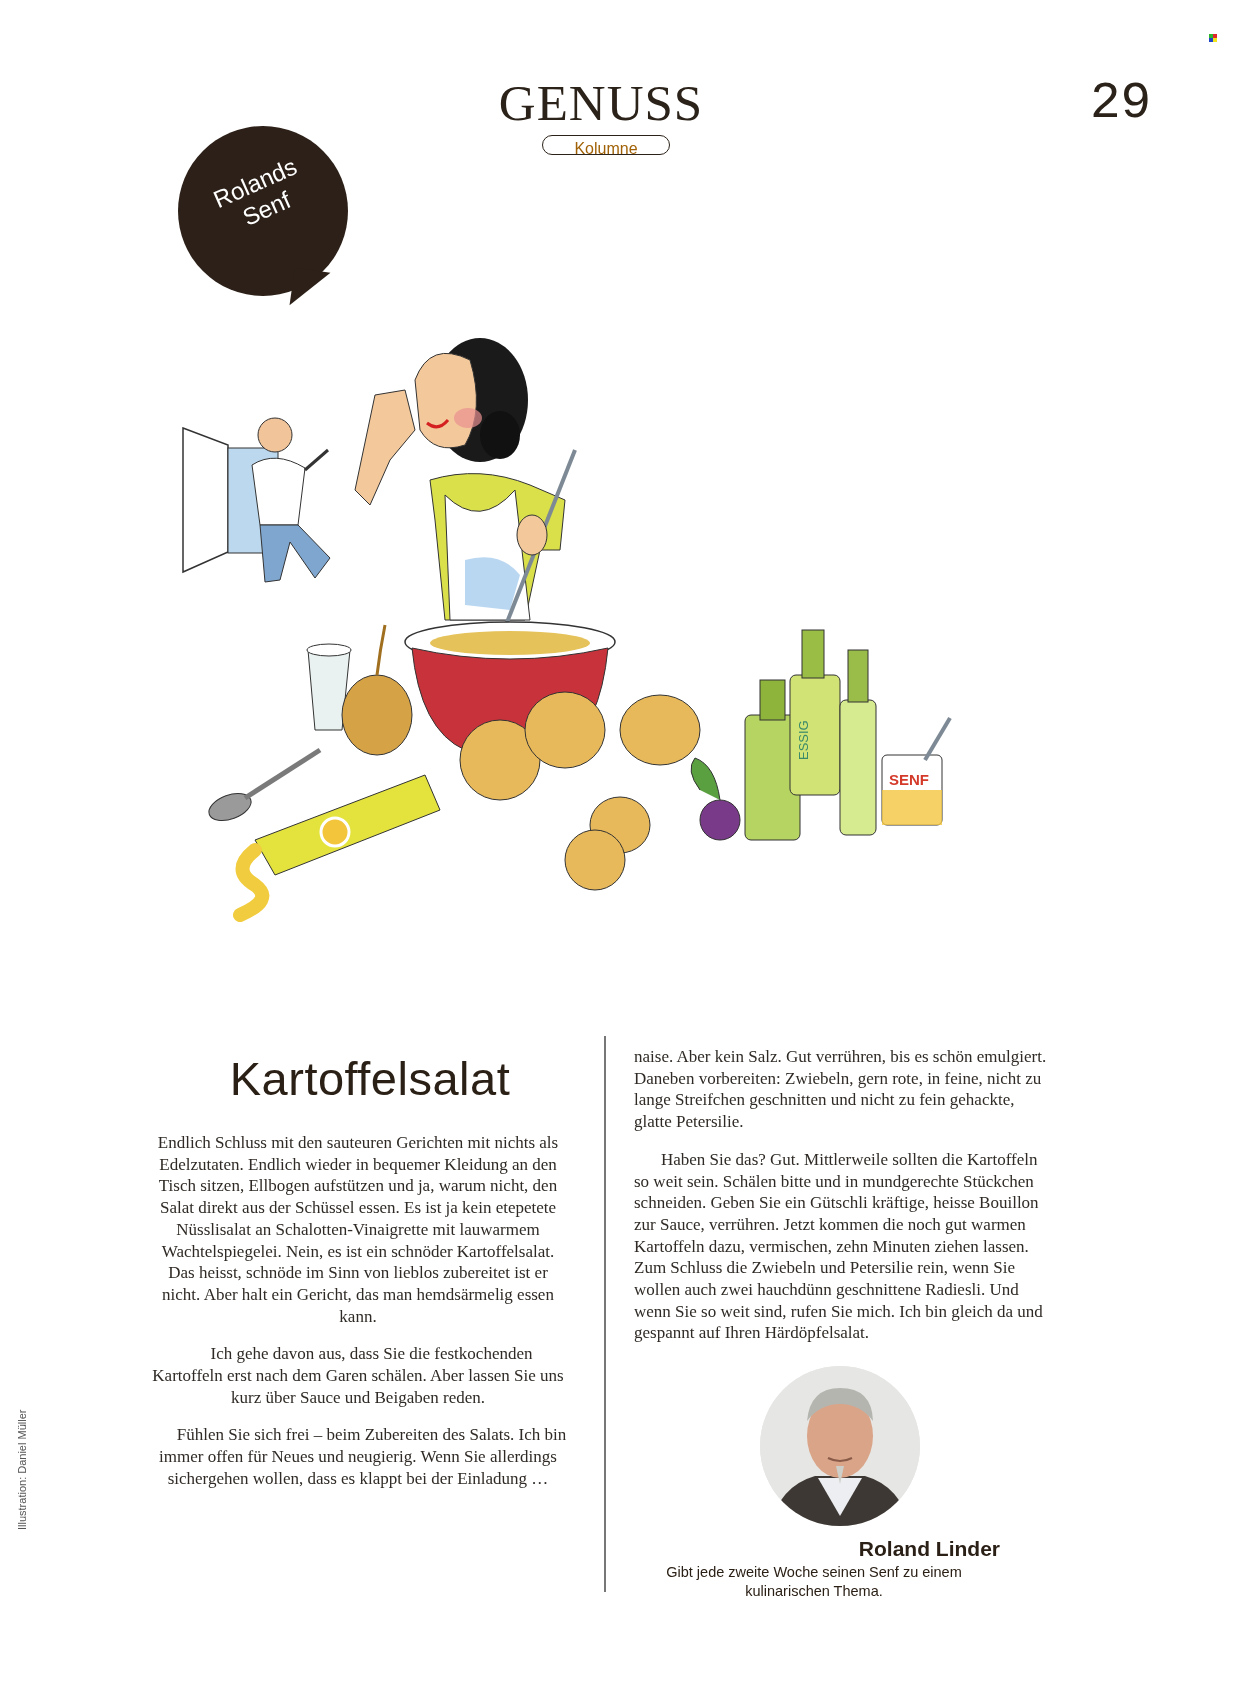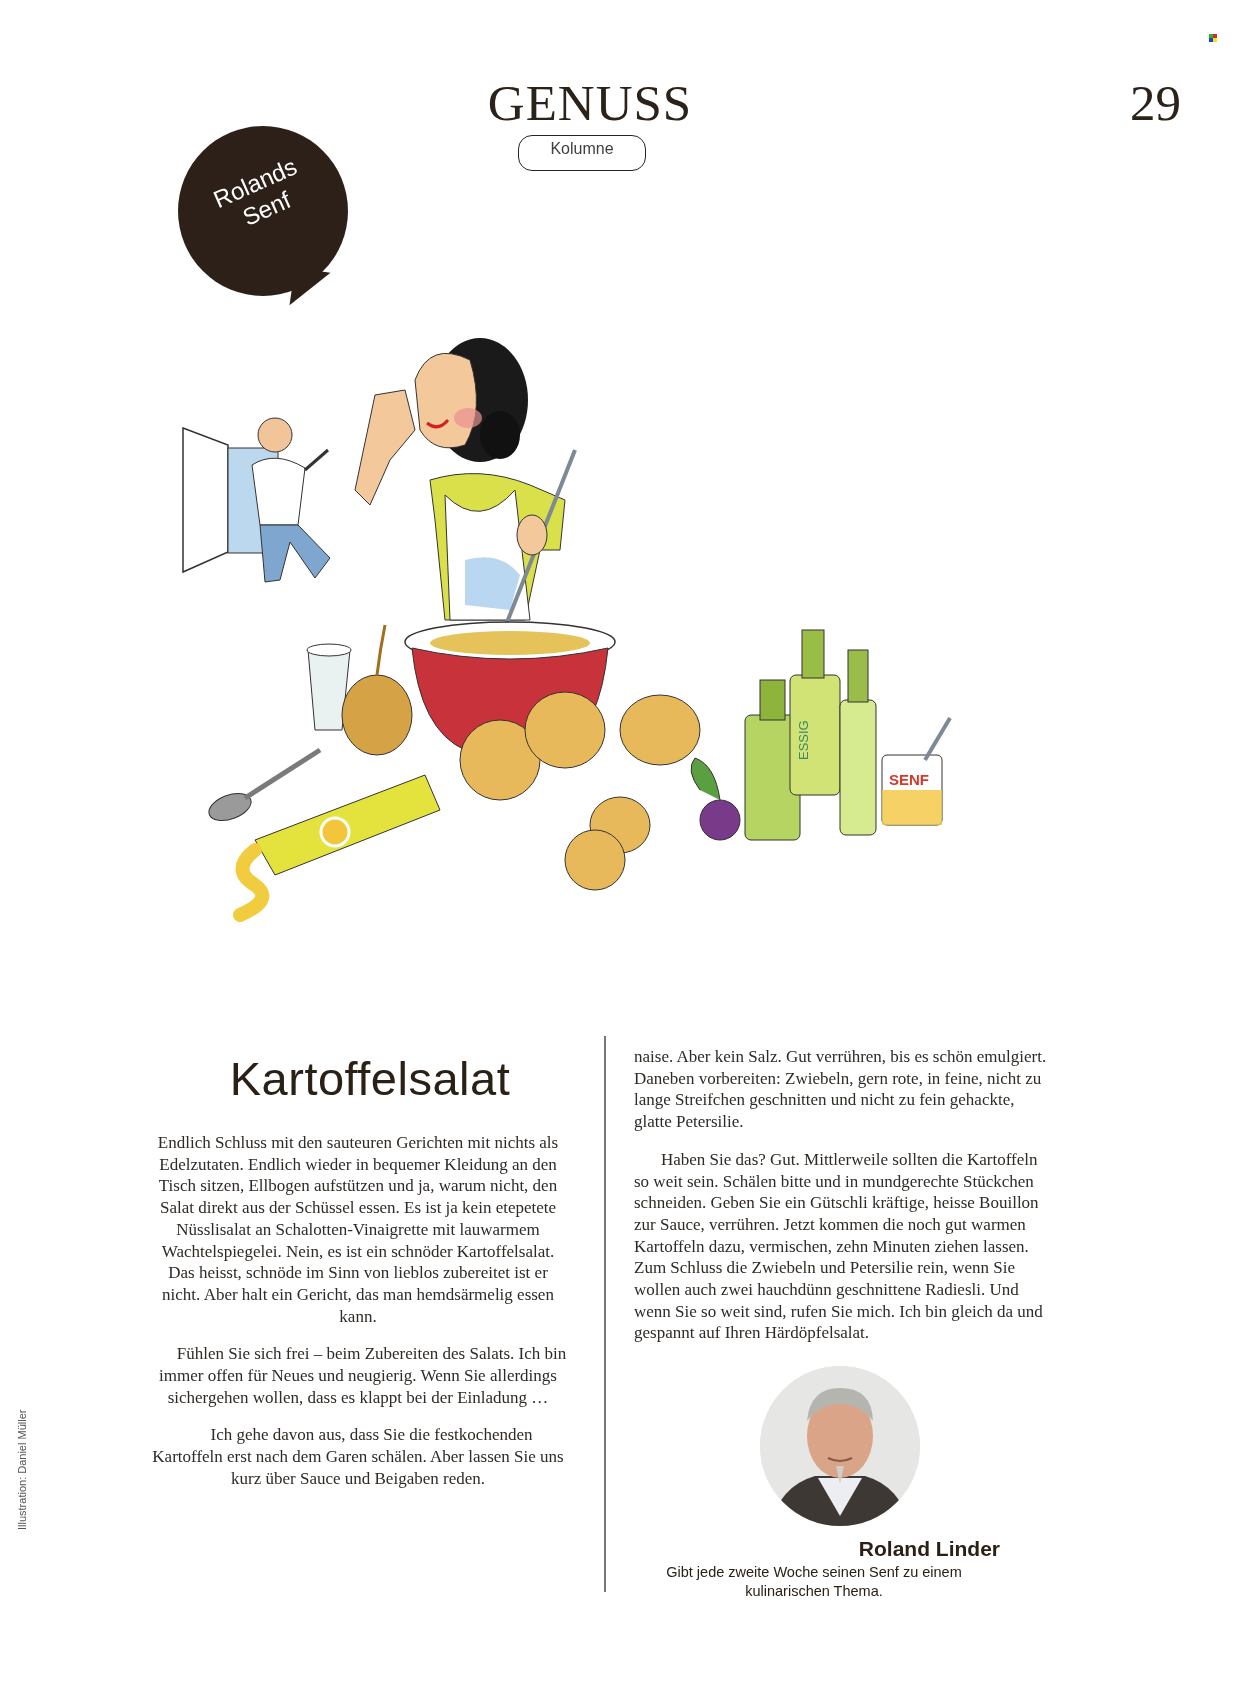--- a/index.html
+++ b/index.html
@@ -1,21 +1,21 @@
 <!DOCTYPE html>
 <html><head>
   <meta charset="utf-8">
   <style>
     html, body { margin: 0; padding: 0; background: #ffffff; }
     body { width: 1250px; height: 1702px; position: relative; overflow: hidden; font-family: "Liberation Serif", serif; color: #2a231d; }
     .corner-mark { position: absolute; left: 1209px; top: 34px; width: 8px; height: 8px; display: grid; grid-template-columns: 4px 4px; grid-template-rows: 4px 4px; }
     .corner-mark span { display: block; }
-    .section-title { position: absolute; left: 470px; top: 78px; width: 240px; text-align: center; font-family: "Liberation Serif", serif; font-size: 51px; letter-spacing: 1px; color: #2b2219; line-height: 1; }
-    .page-number { position: absolute; left: 1090px; top: 78px; font-family: Liberation Serif, serif; font-size: 51px; color: #2b2219; line-height: 1; margin-left: 40px; }
-    .kicker { position: absolute; left: 518px; top: 135px; width: 128px; height: 36px; border: 1.5px solid #2b2219; border-radius: 14px; box-sizing: border-box; text-align: center; font-family: "Liberation Sans", sans-serif; font-size: 16px; line-height: 25px; color: #404040; }
+    .section-title { position: absolute; left: 481px; top: 78px; width: 240px; text-align: center; font-family: "Liberation Serif", serif; font-size: 51px; letter-spacing: 1px; color: #2b2219; line-height: 1; }
+    .page-number { position: absolute; left: 1090px; top: 78px; font-family: Liberation Mono, monospace; font-size: 51px; color: #2b2219; line-height: 1; }
+    .kicker { position: absolute; left: 542px; top: 135px; width: 128px; height: 20px; border: 1.5px solid #2b2219; border-radius: 14px; box-sizing: border-box; text-align: center; font-family: "Liberation Sans", sans-serif; font-size: 16px; line-height: 25px; color: #a16207; }
     .bubble { position: absolute; left: 178px; top: 126px; width: 170px; height: 170px; border-radius: 50%; background: #2c2018; }
     .bubble-tail { position: absolute; left: 292px; top: 270px; width: 0; height: 0; border-left: 0 solid transparent; border-right: 36px solid transparent; border-top: 38px solid #2c2018; transform: rotate(8deg); }
     .bubble-text { position: absolute; left: 196px; top: 168px; width: 130px; transform: rotate(-24deg); text-align: center; font-family: "Liberation Sans", sans-serif; color: #ffffff; font-size: 24px; line-height: 28px; }
     .illustration { position: absolute; left: 180px; top: 320px; width: 900px; height: 650px; }
     .credit { position: absolute; left: 16px; top: 1530px; transform: rotate(-90deg); transform-origin: left top; font-family: "Liberation Sans", sans-serif; font-size: 11px; color: #555; white-space: nowrap; }
     .headline { position: absolute; left: 140px; top: 1020px; width: 460px; text-align: center; font-family: "Liberation Sans", sans-serif; font-weight: normal; font-size: 47px; color: #2b2016; letter-spacing: 0.5px; }
     .col { position: absolute; font-family: "Liberation Serif", serif; font-size: 17px; line-height: 21.7px; color: #2f2a25; }
     .col p { margin: 16px; text-indent: 27px; white-space: pre-line; }
     .col p.first { text-indent: 0; }
     .col-left { left: 133px; top: 1116px; width: 450px; text-align: center; }
@@ -132,22 +132,22 @@
     <path d="M75 530 Q50 550 75 565 Q95 580 60 595" fill="none" stroke="#f1cc3e" stroke-width="14" stroke-linecap="round"></path>
   </g>
 </svg>
 
 <div class="credit">Illustration: Daniel Müller</div>
 
 <h1 class="headline">Kartoffelsalat</h1>
 
 <div class="col col-left">
   <p class="first">Endlich Schluss mit den sauteuren Gerichten mit nichts als Edelzutaten. Endlich wieder in bequemer Kleidung an den Tisch sitzen, Ellbogen aufstützen und ja, warum nicht, den Salat direkt aus der Schüssel essen. Es ist ja kein etepetete Nüsslisalat an Schalotten-Vinaigrette mit lauwarmem Wachtelspiegelei. Nein, es ist ein schnöder Kartoffelsalat. Das heisst, schnöde im Sinn von lieblos zubereitet ist er nicht. Aber halt ein Gericht, das man hemdsärmelig essen kann.</p>
+  <p>Ich gehe davon aus, dass Sie die festkochenden Kartoffeln erst nach dem Garen schälen. Aber lassen Sie uns kurz über Sauce und Beigaben reden.</p>
   <p>Fühlen Sie sich frei – beim Zubereiten des Salats. Ich bin immer offen für Neues und neugierig. Wenn Sie allerdings sichergehen wollen, dass es klappt bei der Einladung …</p>
-  <p>Ich gehe davon aus, dass Sie die festkochenden Kartoffeln erst nach dem Garen schälen. Aber lassen Sie uns kurz über Sauce und Beigaben reden.</p>
 </div>
 
 <div class="col-rule"></div>
 
 <div class="col col-right">
   <p class="first">naise. Aber kein Salz. Gut verrühren, bis es schön emulgiert. Daneben vorbereiten: Zwiebeln, gern rote, in feine, nicht zu lange Streifchen geschnitten und nicht zu fein gehackte, glatte Petersilie.</p>
   <p>Haben Sie das? Gut. Mittlerweile sollten die Kartoffeln so weit sein. Schälen bitte und in mundgerechte Stückchen schneiden. Geben Sie ein Gütschli kräftige, heisse Bouillon zur Sauce, verrühren. Jetzt kommen die noch gut warmen Kartoffeln dazu, vermischen, zehn Minuten ziehen lassen. Zum Schluss die Zwiebeln und Petersilie rein, wenn Sie wollen auch zwei hauchdünn geschnittene Radiesli. Und wenn Sie so weit sind, rufen Sie mich. Ich bin gleich da und gespannt auf Ihren Härdöpfelsalat.</p>
 </div>
 
 <div class="portrait">

